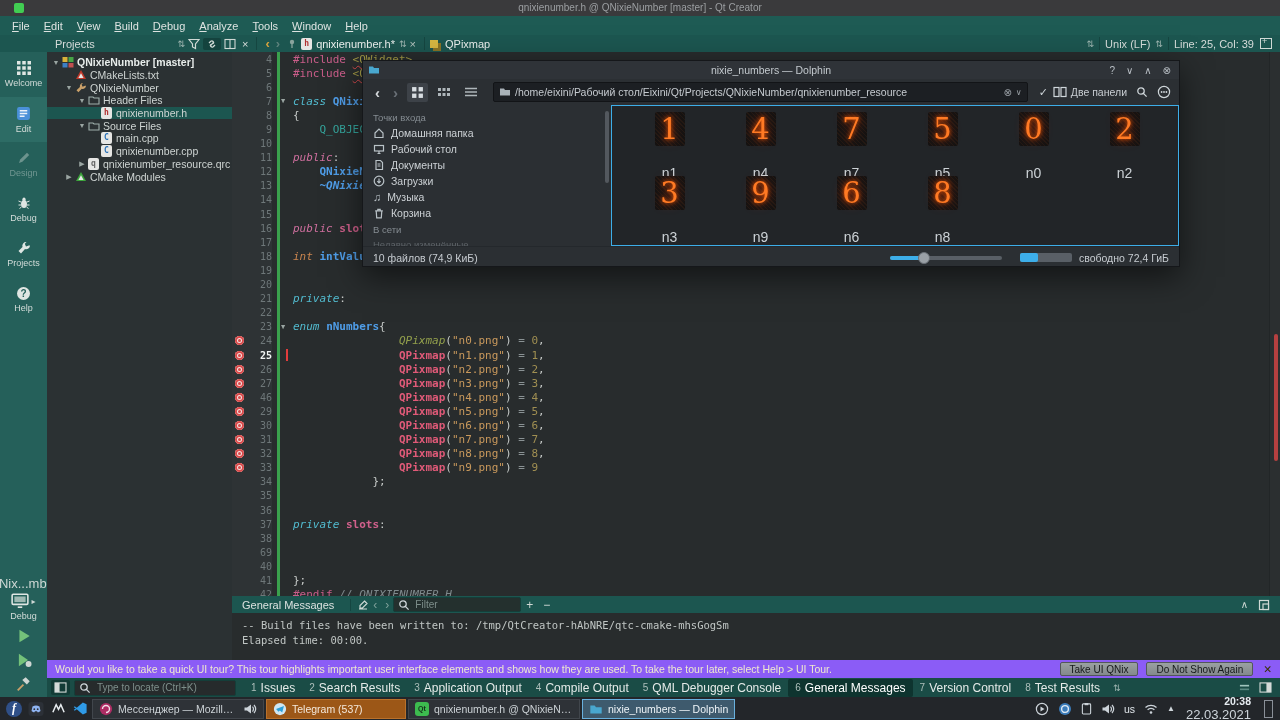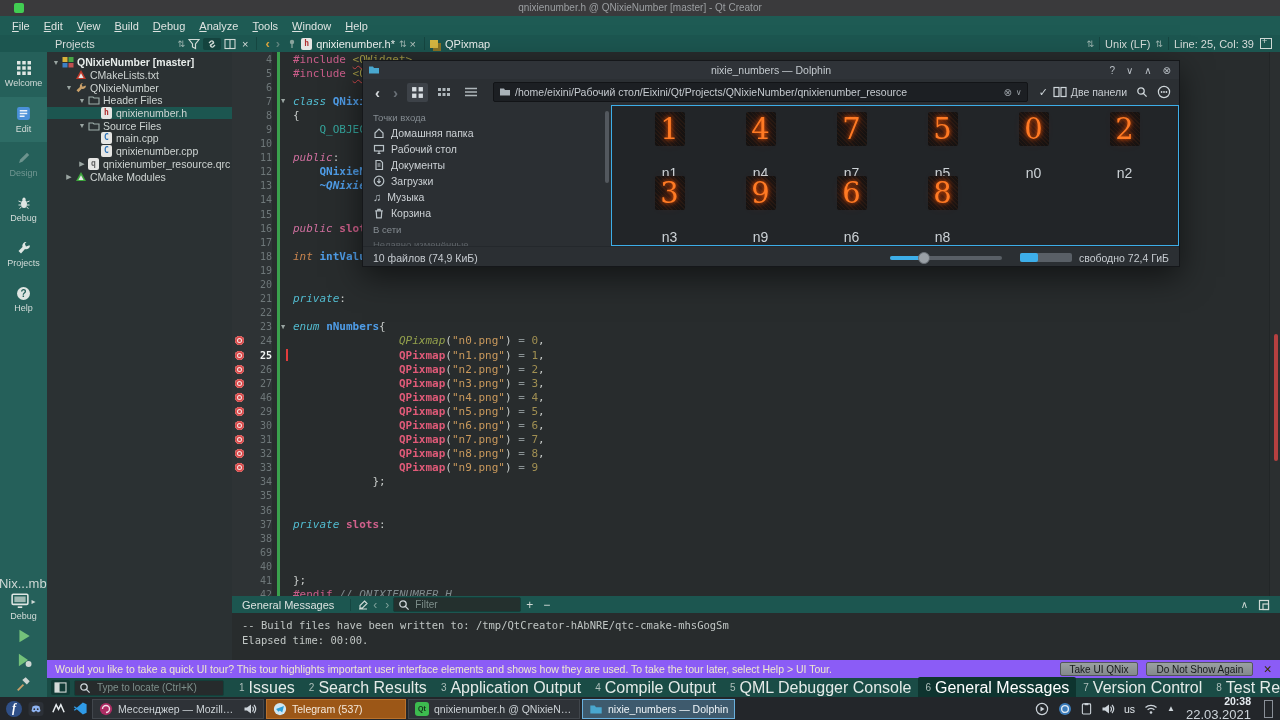--- a/index.html
+++ b/index.html
@@ -114,21 +114,21 @@
 
   
   #locator-row{position:absolute;left:47px;top:678px;width:1233px;height:19px;background:#1a4c46;display:flex;align-items:center;box-sizing:border-box;padding:0 4px;color:#dde4e1;}
   #panel-toggle{background:#123b36;border-radius:2px;padding:2px 3px;margin-right:4px;}
   #locator-box{display:flex;align-items:center;background:#262b2c;border:1px solid #143e39;height:14px;width:152px;padding:0 4px;gap:4px;border-radius:2px;}
   #locator-box input{border:none;background:transparent;outline:none;color:#cfd6d3;font-size:10px;width:120px;}
   #locator-box input::placeholder{color:#7e8f8b;}
   #pane-buttons{display:flex;align-items:center;margin-left:8px;}
   .pane-btn{display:flex;align-items:center;gap:4px;padding:2px 7px;border-radius:2px;}
   .pane-btn .n{color:#aebfbb;font-size:10px;}
-  .pane-btn .l{color:#e4eae8;font-size:16px;white-space:nowrap;}
+  .pane-btn .l{color:#e4eae8;font-size:12px;white-space:nowrap;}
   .pane-btn.active{background:#0e342f;}
   .pane-btn.active .l{color:#fff;}
   #locator-row .right{margin-left:auto;display:flex;align-items:center;gap:8px;margin-right:4px;}
 
   
   #taskbar{position:absolute;left:0;top:697px;width:1280px;height:23px;background:#23262a;display:flex;align-items:center;box-sizing:border-box;padding:0 3px;}
   .launcher{width:20px;height:20px;display:flex;align-items:center;justify-content:center;margin:0 1px;}
   .lch{display:inline-block;border-radius:3px;text-align:center;}
   .lch.fedora{width:16px;height:16px;border-radius:50%;background:#2f4f87;color:#fff;font:italic bold 12px "Liberation Serif",serif;line-height:15px;}
   .lch.qtc{width:14px;height:14px;background:#3dbb4f;color:#14301a;font:bold 7px "Liberation Sans",sans-serif;line-height:14px;}

